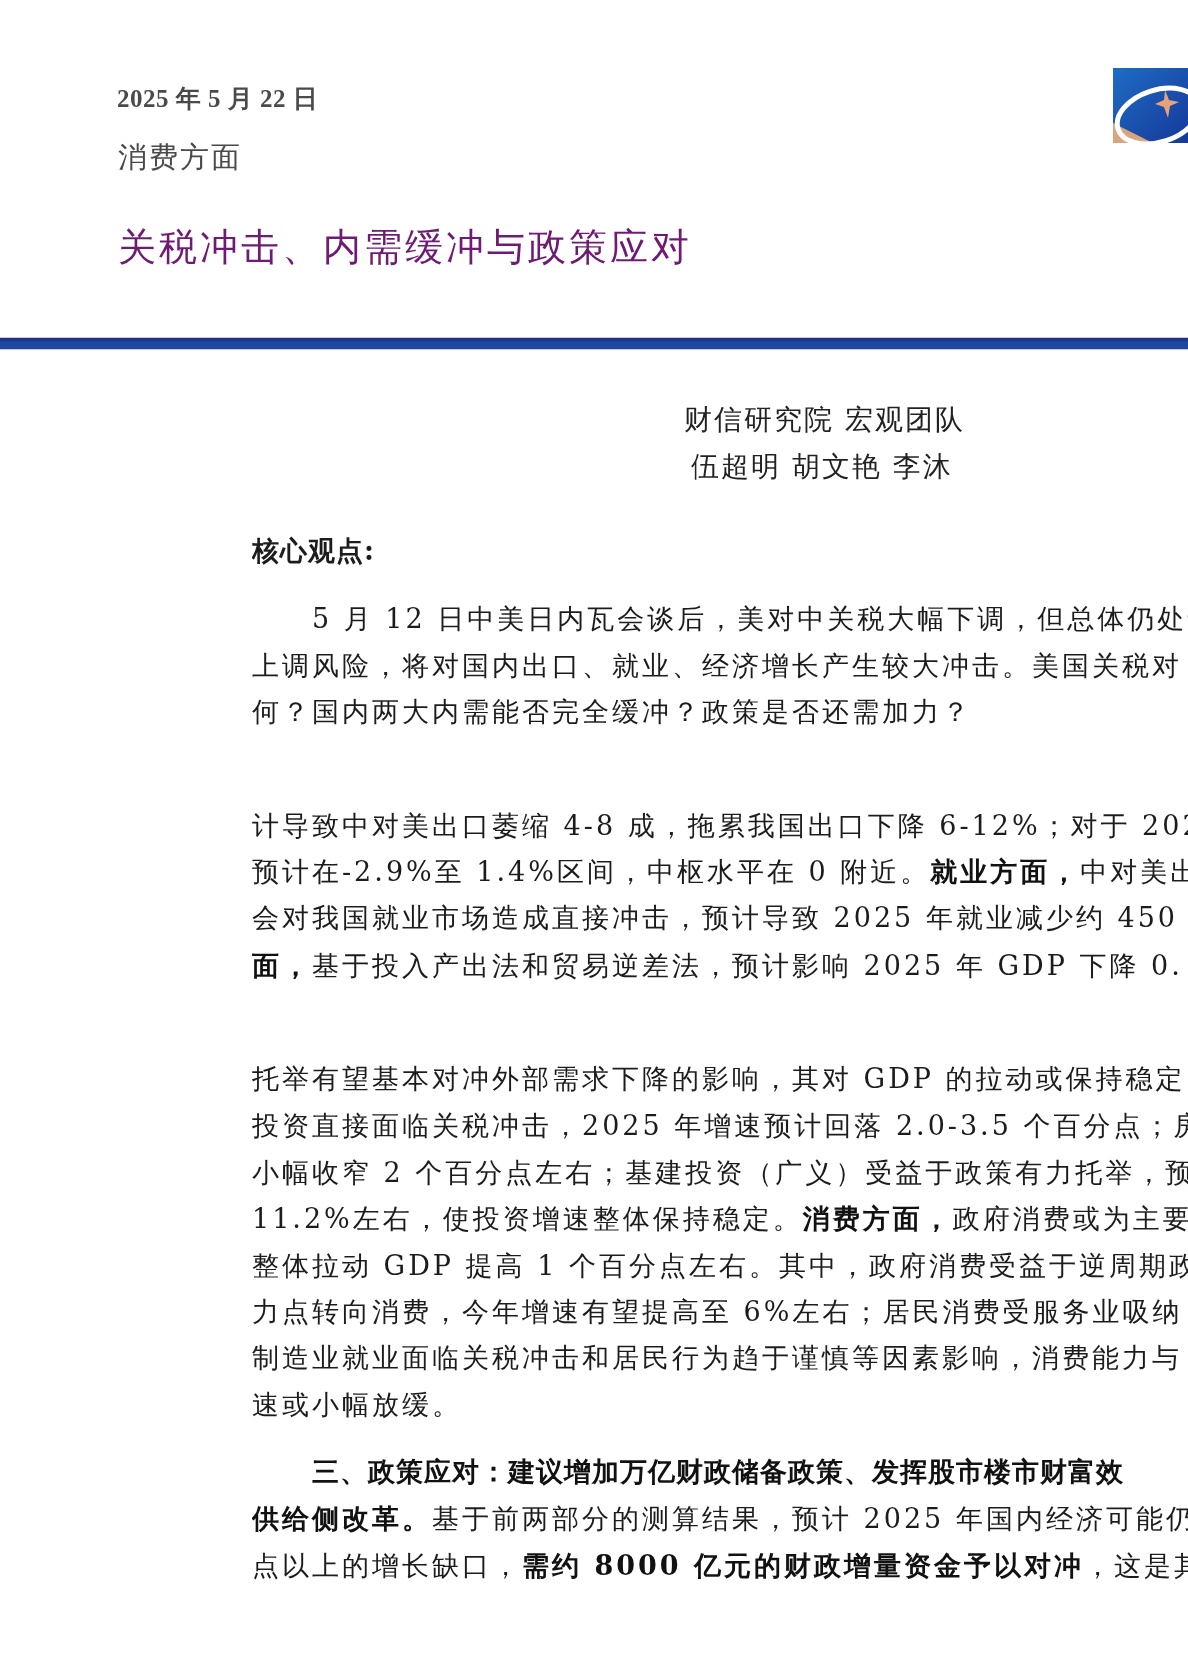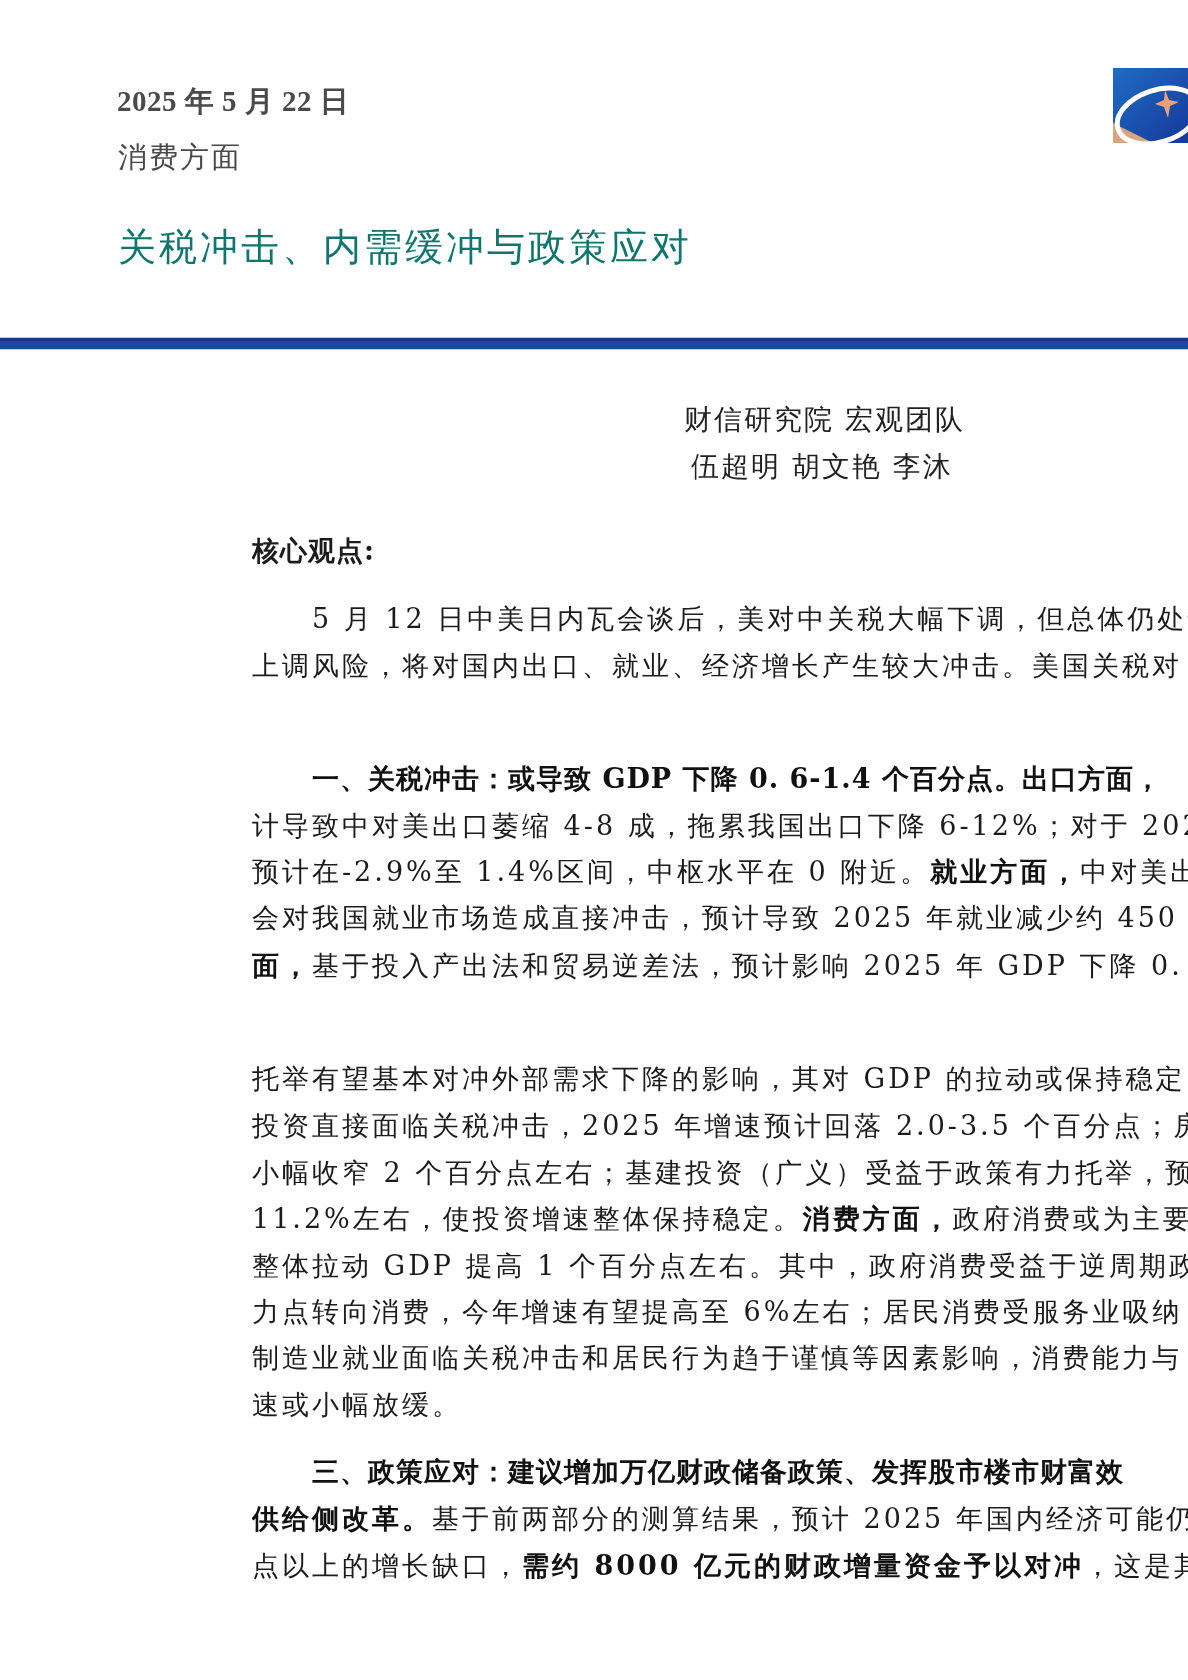--- a/index.html
+++ b/index.html
@@ -5,30 +5,30 @@
   html, body { margin: 0; padding: 0; }
   body {
     width: 1188px; height: 1680px; overflow: hidden; position: relative;
     background: #ffffff;
     font-family: "DejaVu Serif", "Liberation Serif", serif;
     color: #1a1a1a;
   }
   .date {
     position: absolute; left: 117px; top: 82px;
     font-family: "Liberation Serif", "DejaVu Serif", serif;
-    font-size: 29px; font-weight: bold; color: #4a4a4a; letter-spacing: 0.5px;
+    font-size: 25px; font-weight: bold; color: #4a4a4a; letter-spacing: 0.5px;
     white-space: nowrap;
   }
   .category {
     position: absolute; left: 118px; top: 138px;
     font-size: 29px; color: #4a4a4a; letter-spacing: 2px; white-space: nowrap;
   }
   .title {
     position: absolute; left: 118px; top: 222px;
-    font-size: 38px; color: #0f766e; letter-spacing: 3px; white-space: nowrap;
+    font-size: 38px; color: #701a75; letter-spacing: 3px; white-space: nowrap;
   }
   .logo {
     position: absolute; left: 1113px; top: 68px; width: 75px; height: 75px;
     overflow: hidden;
   }
   .rule {
     position: absolute; left: 0; top: 338px; width: 1188px; height: 11px;
     background: linear-gradient(#22308a 0 25%, #1c47a0 25% 100%);
     box-shadow: 0 -1px 0 #c9c6ee, 0 1px 0 #c9c6ee;
   }
@@ -73,22 +73,22 @@
 <div class="rule"></div>
 
 <div class="org">财信研究院  宏观团队</div>
 <div class="authors">伍超明  胡文艳  李沐</div>
 
 <div class="content">
   <div class="line heading" style="top:534px;">核心观点:</div>
 
   <div class="line indent" style="top:602px;">5 月 12 日中美日内瓦会谈后，美对中关税大幅下调，但总体仍处于</div>
   <div class="line" style="top:649px;">上调风险，将对国内出口、就业、经济增长产生较大冲击。美国关税对</div>
+  <div class="line" style="top:695px;">何？国内两大内需能否完全缓冲？政策是否还需加力？</div>
 
-  <div class="line indent b" style="top:762px; letter-spacing:1px;">一、关税冲击：或导致 GDP 下降 0. 6-1.4 个百分点。出口方面，</div>
   <div class="line" style="top:809px;">计导致中对美出口萎缩 4-8 成，拖累我国出口下降 6-12%；对于 2025 年</div>
   <div class="line" style="top:855px;">
     <span>预计在-2.9%至 1.4%区间，中枢水平在 0 附近。</span><span class="b">就业方面，</span><span>中对美出口</span>
   </div>
   <div class="line" style="top:901px;">会对我国就业市场造成直接冲击，预计导致 2025 年就业减少约 450 万</div>
   <div class="line" style="top:949px;">
     <span class="b">面，</span><span>基于投入产出法和贸易逆差法，预计影响 2025 年 GDP 下降 0. 6-1.4</span>
   </div>
 
   <div class="line" style="top:1062px;text-align:center;">托举有望基本对冲外部需求下降的影响，其对 GDP 的拉动或保持稳定</div>

